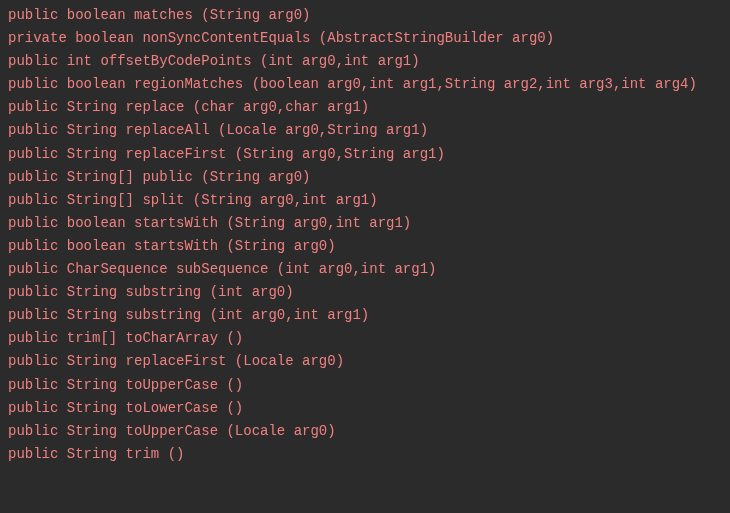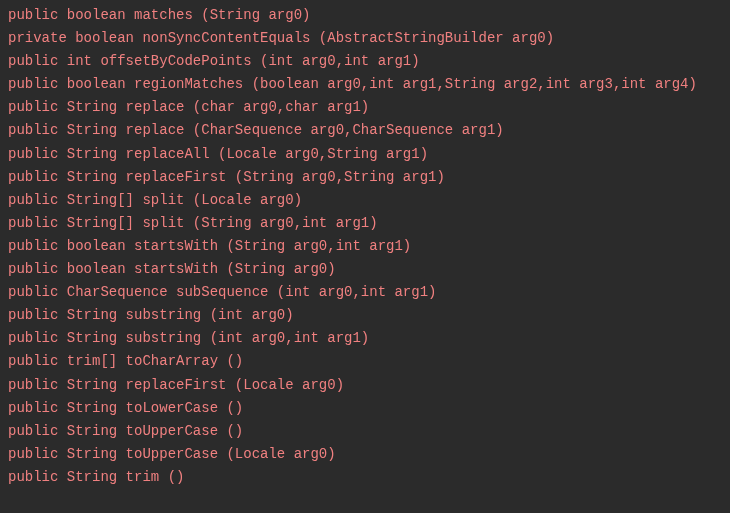--- a/index.html
+++ b/index.html
@@ -21,29 +21,28 @@
   </style>
 </head>
 <body>
 
 <div id="method-list">
     <div class="method-line">public boolean matches (String arg0)</div>
     <div class="method-line">private boolean nonSyncContentEquals (AbstractStringBuilder arg0)</div>
     <div class="method-line">public int offsetByCodePoints (int arg0,int arg1)</div>
     <div class="method-line">public boolean regionMatches (boolean arg0,int arg1,String arg2,int arg3,int arg4)</div>
     <div class="method-line">public String replace (char arg0,char arg1)</div>
-    <div class="method-line">public String replace (CharSequence arg0,CharSequence arg1)</div>
     <div class="method-line">public String replaceAll (Locale arg0,String arg1)</div>
     <div class="method-line">public String replaceFirst (String arg0,String arg1)</div>
-    <div class="method-line">public String[] split (Locale arg0)</div>
+    <div class="method-line">public String[] public (String arg0)</div>
     <div class="method-line">public String[] split (String arg0,int arg1)</div>
     <div class="method-line">public boolean startsWith (String arg0,int arg1)</div>
     <div class="method-line">public boolean startsWith (String arg0)</div>
     <div class="method-line">public CharSequence subSequence (int arg0,int arg1)</div>
     <div class="method-line">public String substring (int arg0)</div>
     <div class="method-line">public String substring (int arg0,int arg1)</div>
     <div class="method-line">public trim[] toCharArray ()</div>
     <div class="method-line">public String replaceFirst (Locale arg0)</div>
+    <div class="method-line">public String toUpperCase ()</div>
     <div class="method-line">public String toLowerCase ()</div>
-    <div class="method-line">public String toUpperCase ()</div>
     <div class="method-line">public String toUpperCase (Locale arg0)</div>
     <div class="method-line">public String trim ()</div>
   </div>
 
 </body></html>

